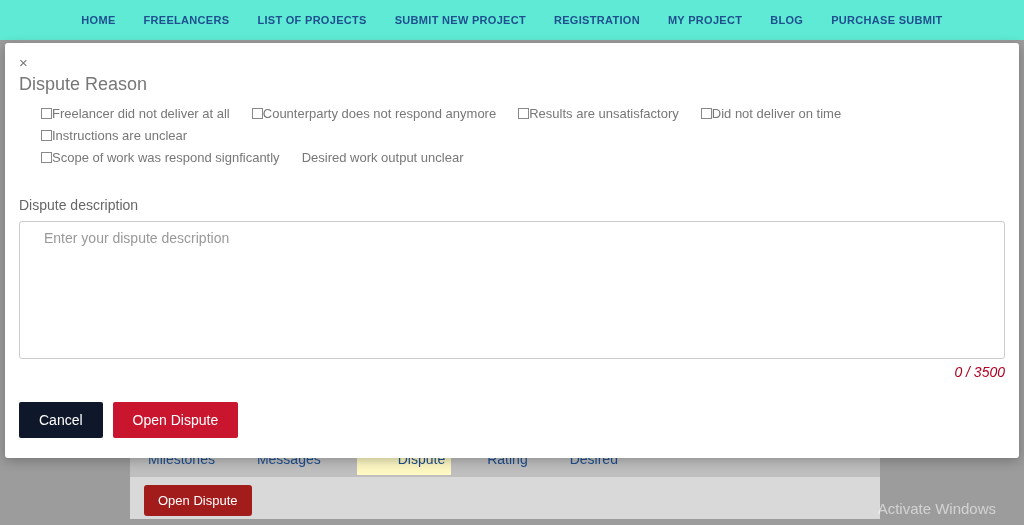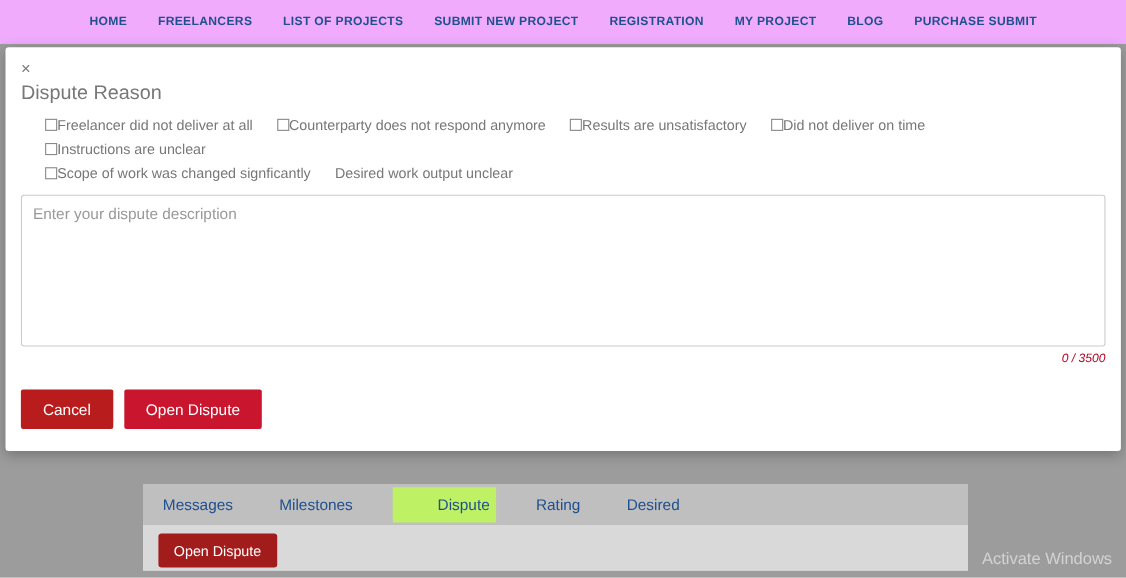--- a/index.html
+++ b/index.html
@@ -9,21 +9,21 @@
     width: 1024px;
     height: 525px;
     overflow: hidden;
     position: relative;
     font-size: 13px;
     color: #555;
   }
 
   
   .topnav {
-    background: #f0abfc;
+    background: #5eead4;
     height: 40px;
     display: flex;
     align-items: center;
     justify-content: center;
     gap: 28px;
     font-size: 11px;
     font-weight: 700;
     color: #1f4f8f;
     letter-spacing: 0.3px;
   }
@@ -43,21 +43,21 @@
     background: #bfbfbf;
     height: 37px;
     display: flex;
     align-items: center;
     gap: 30px;
     padding-left: 12px;
     font-size: 14px;
     color: #1f4f8f;
   }
   .tabstrip span { cursor: pointer; padding: 8px 6px;}
-  .tabstrip span.active { background: #bef264; padding-left: 41px; }
+  .tabstrip span.active { background: #fef9c3; padding-left: 41px; }
   .open-dispute-below {
     position: absolute;
     left: 130px;
     top: 437px;
     width: 750px;
     background: #d9d9d9;
     height: 42px;
     padding: 8px 0 0 14px;
   }
   .open-dispute-below button {
@@ -113,53 +113,53 @@
     margin-top: 28px;
     font-size: 14px;
     color: #666;
   }
   .desc-area {
     width: 100%;
     height: 138px;
     margin-top: 8px;
     border: 1px solid #ccc;
     border-radius: 3px;
-    padding: 8px 10px;
+    padding: 8px 24px;
     font-family: inherit;
     font-size: 14px;
     color: #555;
     resize: none;
   }
   .desc-area::placeholder { color: #999; }
   .counter {
     text-align: right;
-    font-size: 11px;
+    font-size: 14px;
     font-style: italic;
     color: #b00020;
     margin-top: 2px;
   }
   .modal-actions {
     margin-top: 22px;
     display: flex;
     gap: 10px;
   }
   .btn {
     border: none;
     border-radius: 2px;
     padding: 10px 20px;
     font-size: 14px;
     cursor: pointer;
   }
-  .btn-cancel { background: #b91c1c; color: #fff; }
+  .btn-cancel { background: #0f172a; color: #fff; }
   .btn-primary { background: #c9152e; color: #fff; }
 
   
   .watermark {
     position: absolute;
-    right: 13px;
+    right: 28px;
     bottom: 6px;
     text-align: right;
     color: rgba(255,255,255,0.45);
     font-size: 11.5px;
     line-height: 1.25;
     pointer-events: none;
     margin-top: 33px;
   }
   .watermark .t1 { font-size: 15px; color: rgba(255,255,255,0.55); }
 </style>
@@ -172,42 +172,43 @@
   <span>LIST OF PROJECTS</span>
   <span>SUBMIT NEW PROJECT</span>
   <span>REGISTRATION</span>
   <span>MY PROJECT</span>
   <span>BLOG</span>
   <span>PURCHASE SUBMIT</span>
 </div>
 
 <div class="page-behind">
   <div class="tabstrip">
+    <span>Milestones</span>
     <span>Messages</span>
-    <span>Milestones</span>
     <span class="active">Dispute</span>
     <span>Rating</span>
     <span>Desired</span>
   </div>
   <div class="open-dispute-below">
     <button>Open Dispute</button>
   </div>
 
 </div>
 
 <div class="modal">
   <span class="close">×</span>
   <h4>Dispute Reason</h4>
 
   <div class="reasons">
     <label><input type="checkbox" style=""><span>Freelancer did not deliver at all</span></label><label><input type="checkbox" style=""><span>Counterparty does not respond anymore</span></label><label><input type="checkbox" style=""><span>Results are unsatisfactory</span></label><label><input type="checkbox" style=""><span>Did not deliver on time</span></label><label><input type="checkbox" style=""><span>Instructions are unclear</span></label>
     <br>
-    <label><input type="checkbox" style=""><span>Scope of work was changed signficantly</span></label><label><span>Desired work output unclear</span></label>
-  </div>
-
+    <label><input type="checkbox" style=""><span>Scope of work was respond signficantly</span></label><label><span>Desired work output unclear</span></label>
+  </div>
+
+  <div class="desc-label">Dispute description</div>
   <textarea class="desc-area" placeholder="Enter your dispute description" style=""></textarea>
   <div class="counter">0 / 3500</div>
 
   <div class="modal-actions">
     <button class="btn btn-cancel">Cancel</button>
     <button class="btn btn-primary">Open Dispute</button>
   </div>
 </div>
 
 <div class="watermark">

